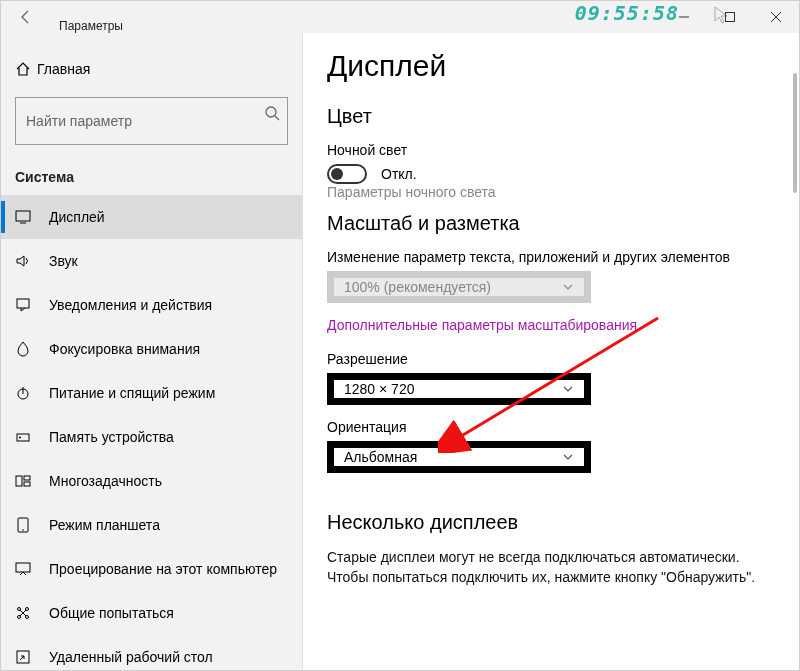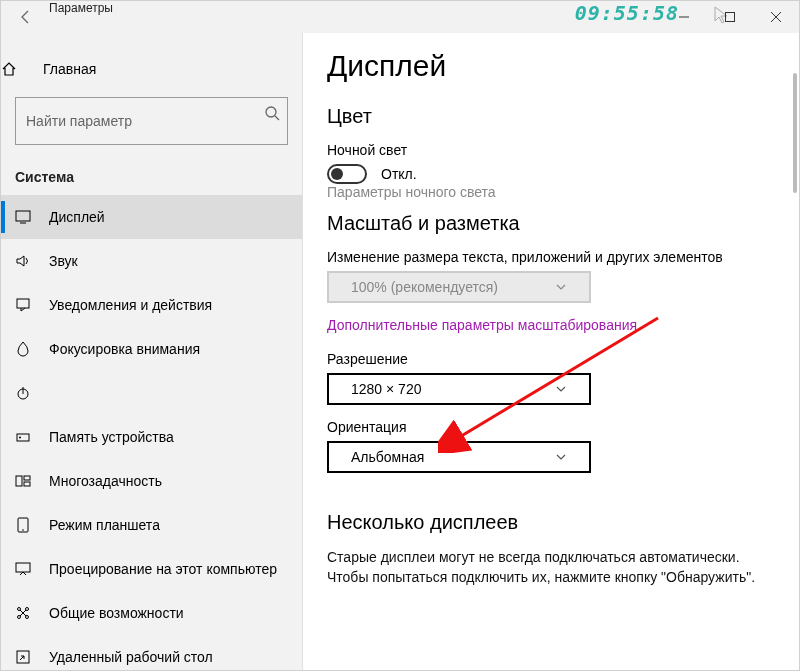--- a/index.html
+++ b/index.html
@@ -1,47 +1,47 @@
 <!DOCTYPE html>
 <html><head>
 <meta charset="utf-8">
 <style>
   * { box-sizing: border-box; margin: 0; padding: 0; }
   html, body { width: 800px; height: 671px; font-family: "Segoe UI", Tahoma, sans-serif; font-size: 14px; color: #000; background: #fff; overflow: hidden; }
   .window { display: flex; flex-direction: column; height: 100%; border: 1px solid #d0d0d0; }
-  .titlebar { display: flex; align-items: flex-start; height: 32px; background: #f2f2f2; position: relative; padding-left: 20px; }
+  .titlebar { display: flex; align-items: flex-end; height: 32px; background: #f2f2f2; position: relative; padding-left: 30px; }
   .title-text { margin-left: 28px; font-size: 12px; color: #222; }
   .back-btn { position: absolute; left: 14px; top: 5px; width: 22px; height: 22px; display: flex; align-items: center; justify-content: center; }
   .clock { position: absolute; right: 120px; top: 0; font-family: "Consolas", monospace; font-style: italic; font-weight: bold; color: #2db3a8; font-size: 20px; letter-spacing: 1px; }
   .win-controls { position: absolute; right: 0; top: 0; display: flex; }
   .win-btn { width: 46px; height: 32px; display: flex; align-items: center; justify-content: center; color: #555; }
   .cursor-outline { position: absolute; right: 66px; top: 4px; width: 20px; height: 20px; }
   .body-row { display: flex; flex: 1; min-height: 0; }
   .sidebar { width: 302px; background: #f2f2f2; border-right: 1px solid #e0e0e0; padding-top: 16px; overflow: hidden; position: relative; }
-  .home-row { display: flex; align-items: center; height: 40px; gap: 26px; font-size: 14px; }
+  .home-row { display: flex; align-items: center; height: 40px; padding-left: 14px; gap: 6px; font-size: 14px; }
   .search-wrap { padding: 8px 14px 0 14px; }
   .search-box { position: relative; }
   .search-input { width: 100%; height: 48px; border: 1px solid #999; background: #fff0; padding: 0 30px 0 10px; font-size: 14px; color: #666; outline: none; }
   .search-input::placeholder { color: #666; }
   .search-icon { position: absolute; right: 8px; top: 8px; color: #666; }
   .group-head { padding: 24px 14px 10px 14px; font-size: 14px; font-weight: 600; color: #222; }
   .nav-item { display: flex; align-items: center; height: 44px; padding-left: 14px; gap: 18px; font-size: 14px; color: #000; position: relative; }
   .nav-item.selected { background: #dcdcdc; }
   .nav-item.selected::before { content: ""; position: absolute; left: 0; top: 6px; bottom: 6px; width: 4px; background: #0078d7; }
   .nav-icon { width: 16px; height: 16px; display: flex; align-items: center; justify-content: center; color: #000; flex-shrink: 0; }
   .scroll-thumb { position: absolute; right: 2px; top: 40px; width: 4px; height: 120px; background: #bbb; border-radius: 2px; }
   .content { flex: 1; padding: 16px 24px 0 24px; overflow: hidden; position: relative; }
   .page-title { font-size: 30px; font-weight: 500; margin-bottom: 22px; }
   .section-head { font-size: 20px; font-weight: 400; margin: 2px 0 14px 0; }
   .label { font-size: 14px; margin-bottom: 6px; }
   .toggle-row { display: flex; align-items: center; gap: 14px; margin-bottom: 0; }
   .toggle { width: 40px; height: 20px; border: 2px solid #333; border-radius: 10px; position: relative; background: #fff; }
   .toggle .knob { position: absolute; left: 2px; top: 2px; width: 12px; height: 12px; border-radius: 50%; background: #333; }
   .link-muted { color: #888; font-size: 14px; margin-bottom: 12px; display: block; }
-  .dropdown { width: 264px; height: 32px; border: 2px solid #000000; display: flex; align-items: center; padding: 0 22px; justify-content: space-between; background: #fff; font-size: 14px; margin-bottom: 14px; }
+  .dropdown { width: 264px; height: 32px; border: 7px solid #000000; display: flex; align-items: center; padding: 0 10px; justify-content: space-between; background: #fff; font-size: 14px; margin-bottom: 14px; }
   .dropdown.disabled { background: #eaeaea; color: #888; border-color: #ccc; }
   .chevron { color: #555; }
   .muted-link2 { color: #a21caf; font-size: 14px; margin-bottom: 18px; display: block; }
   .section-gap { height: 6px; }
   .para { font-size: 14px; line-height: 1.4; color: #111; max-width: 430px; }
   .arrow-annot { position: absolute; pointer-events: none; }
   svg { display: block; }
 </style>
 </head>
 <body>
@@ -139,20 +139,21 @@
           </span>
         <span>Фокусировка внимания</span>
       </div>
       <div class="nav-item">
         <span class="nav-icon">
             <svg width="16" height="16" viewBox="0 0 16 16">
               <circle cx="8" cy="9" r="5" stroke="#000" fill="none"></circle>
               <line x1="8" y1="2" x2="8" y2="9" stroke="#000"></line>
             </svg>
           </span>
+        <span>Питание и спящий режим</span>
       </div>
       <div class="nav-item">
         <span class="nav-icon">
             <svg width="16" height="16" viewBox="0 0 16 16">
               <rect x="2" y="5" width="12" height="7" stroke="#000" fill="none"></rect>
               <circle cx="5" cy="8.5" r="1" fill="#000"></circle>
             </svg>
           </span>
         <span>Память устройства</span>
       </div>
@@ -187,21 +188,21 @@
       <div class="nav-item">
         <span class="nav-icon">
             <svg width="16" height="16" viewBox="0 0 16 16">
               <circle cx="4" cy="4" r="1.5" stroke="#000" fill="none"></circle>
               <circle cx="12" cy="4" r="1.5" stroke="#000" fill="none"></circle>
               <circle cx="4" cy="12" r="1.5" stroke="#000" fill="none"></circle>
               <circle cx="12" cy="12" r="1.5" stroke="#000" fill="none"></circle>
               <path d="M5 5 L11 11 M11 5 L5 11" stroke="#000"></path>
             </svg>
           </span>
-        <span>Общие возможности</span>
+        <span>Общие попытаться</span>
       </div>
       <div class="nav-item">
         <span class="nav-icon">
             <svg width="16" height="16" viewBox="0 0 16 16">
               <rect x="2" y="2" width="12" height="12" stroke="#000" fill="none"></rect>
               <path d="M5 11 L9 7 M9 7 H6 M9 7 V10" stroke="#000" fill="none"></path>
             </svg>
           </span>
         <span>Удаленный рабочий стол</span>
       </div>
@@ -215,21 +216,21 @@
       <div class="label">Ночной свет</div>
       <div class="toggle-row">
         <div class="toggle">
             <div class="knob"></div>
           </div>
         <span>Откл.</span>
       </div>
       <span class="link-muted">Параметры ночного света</span>
 
       <h2 class="section-head">Масштаб и разметка</h2>
-      <div class="label">Изменение размера текста, приложений и других элементов</div>
+      <div class="label">Изменение параметр текста, приложений и других элементов</div>
       <div class="dropdown disabled">
         <span>100% (рекомендуется)</span>
         <span class="chevron">
             <svg width="12" height="12" viewBox="0 0 12 12">
               <path d="M2 4 L6 8 L10 4" stroke="#888" stroke-width="1.2" fill="none"></path>
             </svg>
           </span>
       </div>
       <span class="muted-link2">Дополнительные параметры масштабирования</span>
 

